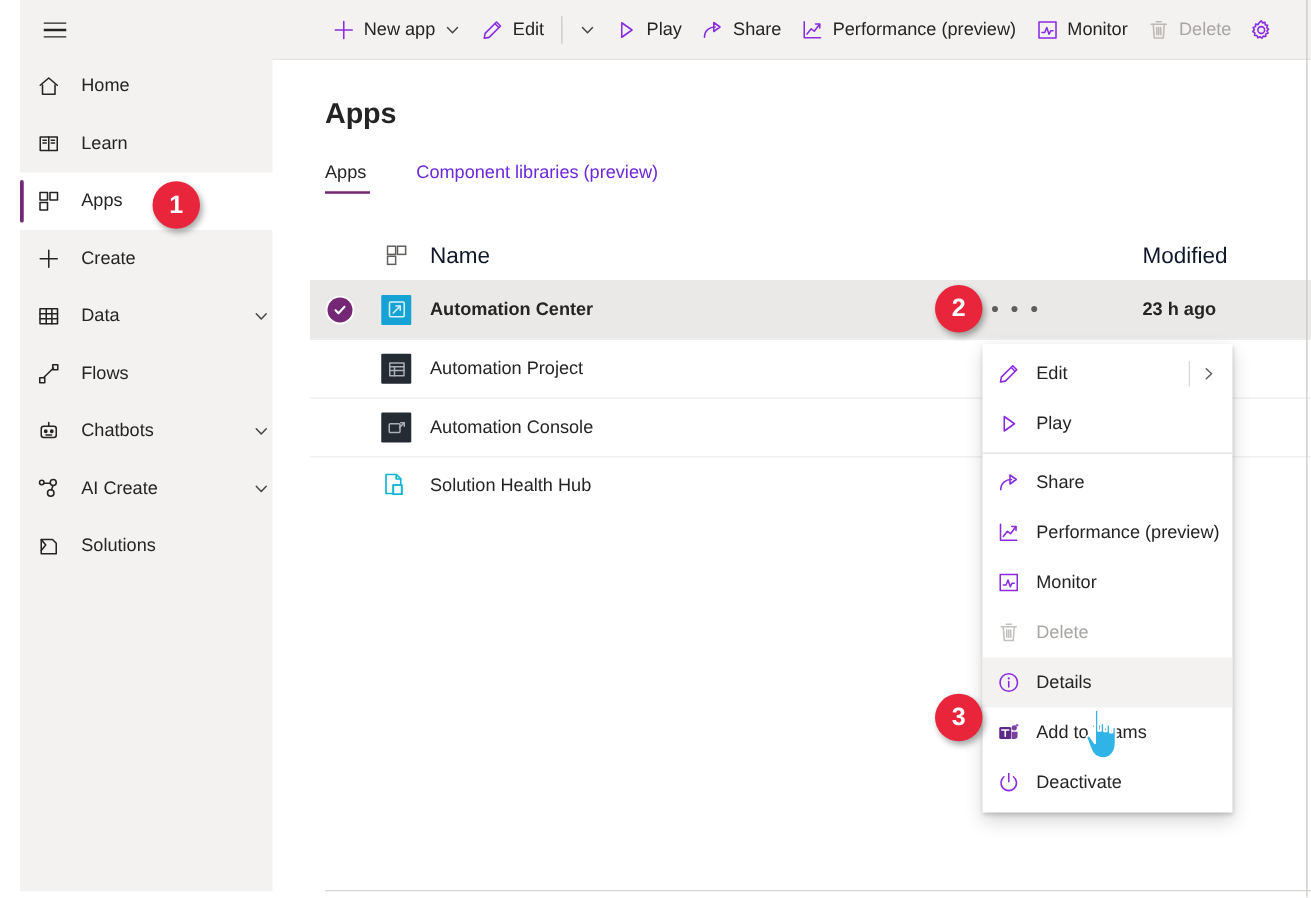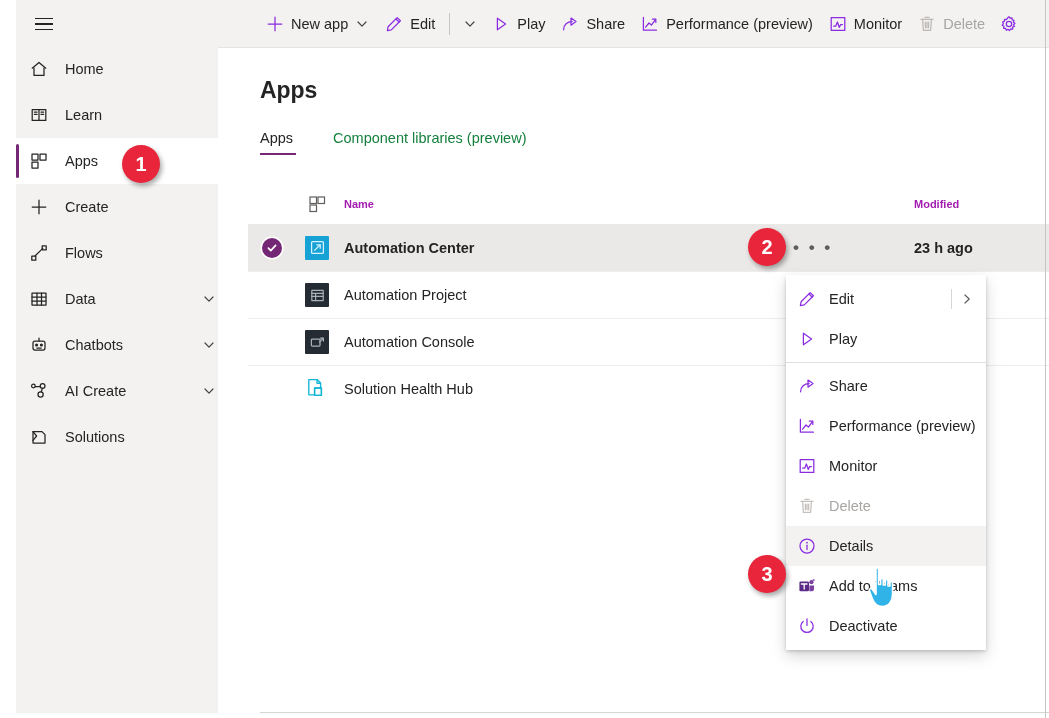--- a/index.html
+++ b/index.html
@@ -118,38 +118,38 @@
   }
   .tabs {
     position: absolute; left: 42px; top: 82px;
     display: flex; align-items: flex-end; gap: 0;
   }
   .tab {
     position: relative;
     padding: 0 12px 9px 0;
     margin-right: 28px;
     font-size: 14.5px;
-    color: #15803d;
+    color: #6d28d9;
     cursor: pointer;
     white-space: nowrap;
   }
   .tab:last-child { margin-right: 0; }
   .tab.active { color: #242424; font-weight: 400; }
   .tab.active::after {
     content:"";
     position: absolute; left: 0; bottom: 0;
     width: 36px; height: 2px; background: #742774;
   }
 
   
   .table { position: absolute; left: 30px; top: 136px; width: 801px; }
   .thead {
     display: flex; align-items: center;
     height: 40px;
-    font-size: 11px; font-weight: 700; color: #a21caf;
+    font-size: 18px; font-weight: 400; color: #0f172a;
     padding-left: 0;
   }
   .th-check { width: 48px; flex: 0 0 48px; }
   .th-icon  { width: 42px; flex: 0 0 42px; display:flex; align-items:center; justify-content:center; color:#605e5c;}
   .th-name  { flex: 1 1 auto; padding-left: 6px; }
   .th-mod   { width: 185px; flex: 0 0 185px; padding-left: 50px; }
 
   .row {
     display: flex; align-items: center;
     height: 47px;
@@ -305,40 +305,40 @@
           <span class="nico">
             <svg width="18" height="18" viewBox="0 0 18 18" fill="none" stroke="#242424" stroke-width="1.25" stroke-linecap="round" stroke-linejoin="round">
               <path d="M9 2.2 L9 15.8 M2.2 9 L15.8 9"></path>
             </svg>
           </span>
           <span class="nlabel">Create</span>
         </div>
         <div class="nav-item">
           <span class="nico">
             <svg width="18" height="18" viewBox="0 0 18 18" fill="none" stroke="#242424" stroke-width="1.25" stroke-linecap="round" stroke-linejoin="round">
-              <rect x="1.8" y="12.2" width="4" height="4"></rect>
-              <rect x="12.2" y="1.8" width="4" height="4"></rect>
-              <path d="M5 12 L12.8 4.4"></path>
-            </svg>
-          </span>
-          <span class="nlabel">Flows</span>
-        </div>
-        <div class="nav-item">
-          <span class="nico">
-            <svg width="18" height="18" viewBox="0 0 18 18" fill="none" stroke="#242424" stroke-width="1.25" stroke-linecap="round" stroke-linejoin="round">
               <rect x="2" y="3" width="14" height="12"></rect>
               <path d="M2 7 L16 7 M2 11 L16 11 M7 3 L7 15 M11.5 3 L11.5 15"></path>
             </svg>
           </span>
           <span class="nlabel">Data</span>
           <span class="ncaret">
             <svg width="14" height="14" viewBox="0 0 14 14" fill="none" stroke="#484644" stroke-width="1.2" stroke-linecap="round" stroke-linejoin="round">
               <path d="M3 5 L7 9.2 L11 5"></path>
             </svg>
           </span>
+        </div>
+        <div class="nav-item">
+          <span class="nico">
+            <svg width="18" height="18" viewBox="0 0 18 18" fill="none" stroke="#242424" stroke-width="1.25" stroke-linecap="round" stroke-linejoin="round">
+              <rect x="1.8" y="12.2" width="4" height="4"></rect>
+              <rect x="12.2" y="1.8" width="4" height="4"></rect>
+              <path d="M5 12 L12.8 4.4"></path>
+            </svg>
+          </span>
+          <span class="nlabel">Flows</span>
         </div>
         <div class="nav-item">
           <span class="nico">
             <svg width="18" height="18" viewBox="0 0 18 18" fill="none" stroke="#242424" stroke-width="1.25" stroke-linecap="round" stroke-linejoin="round">
               <rect x="3" y="5" width="12" height="9" rx="2"></rect>
               <path d="M9 2 L9 5"></path>
               <circle cx="6.6" cy="9" r="0.9" fill="#242424"></circle>
               <circle cx="11.4" cy="9" r="0.9" fill="#242424"></circle>
               <path d="M6.8 12 L11.2 12"></path>
             </svg>

